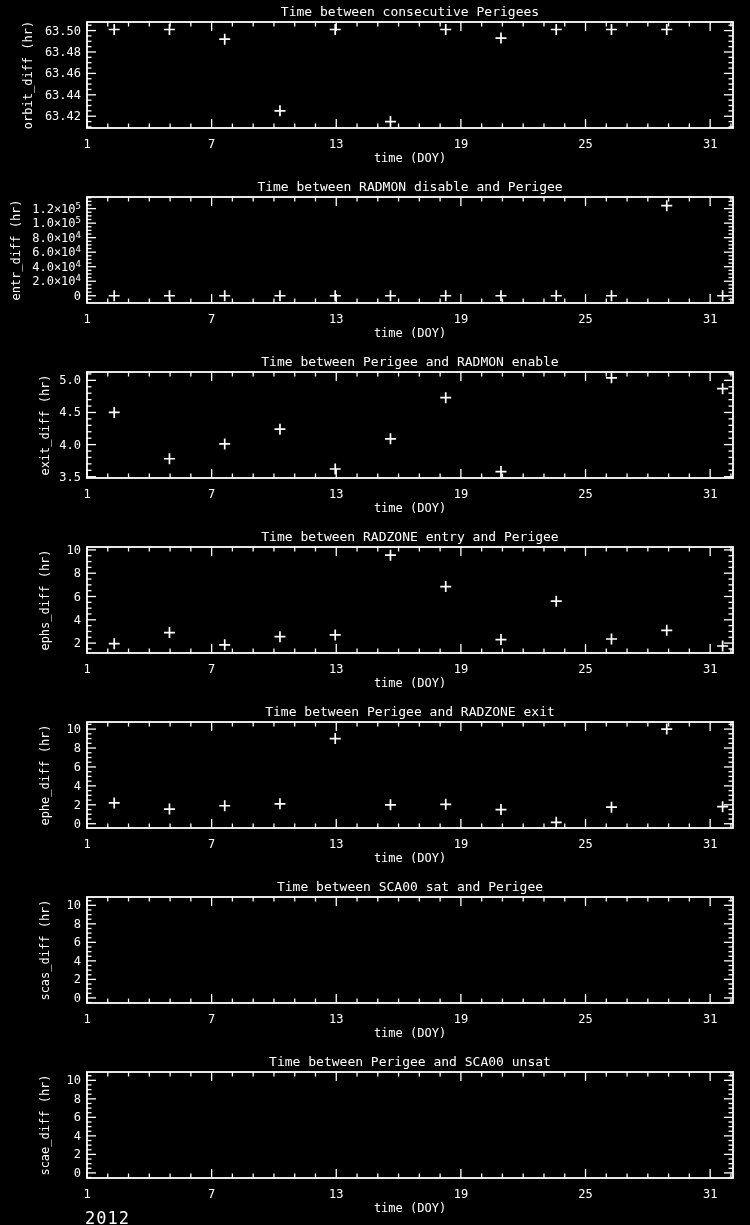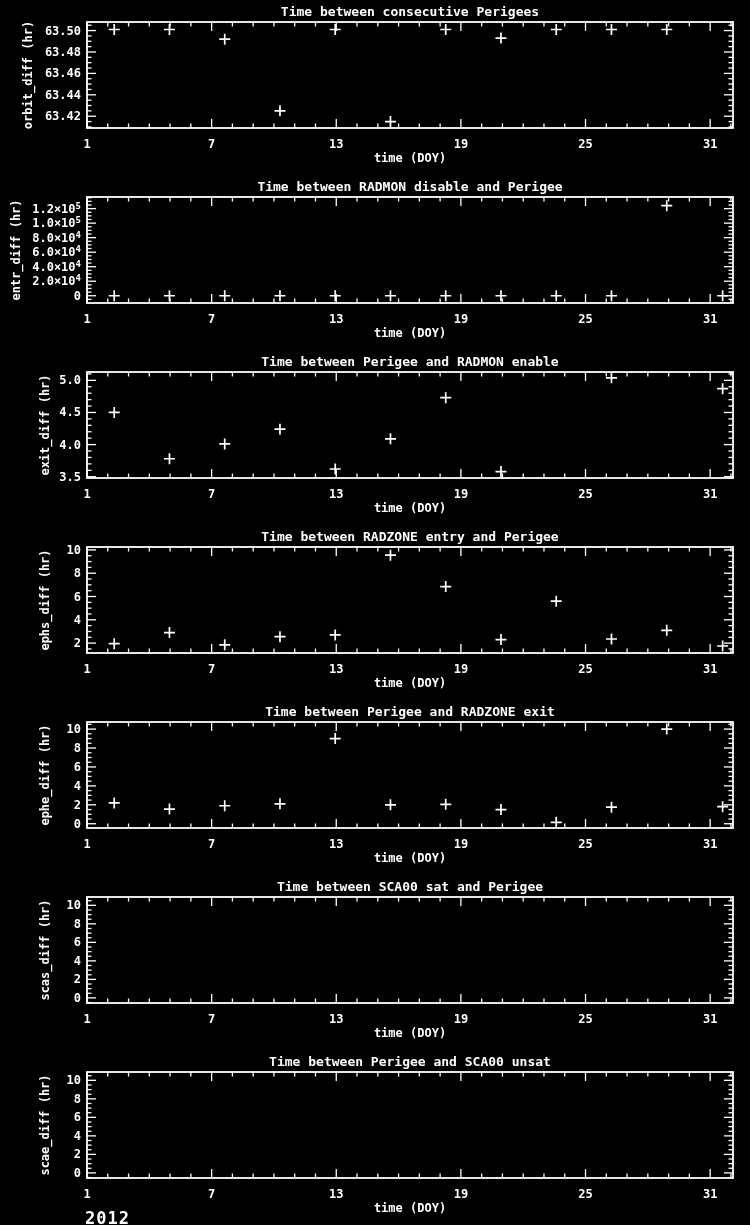--- a/index.html
+++ b/index.html
@@ -1,17 +1,17 @@
 <!DOCTYPE html>
 <html><head>
 <meta charset="utf-8">
 <style>
   html,body{margin:0;padding:0;background:#000;}
   .figure{position:relative;width:750px;height:1225px;background:#000;overflow:hidden;
-          font-family:"DejaVu Sans Mono",monospace;font-weight:bold;}
+          font-family:"DejaVu Sans Mono",monospace;}
   .figure svg{display:block;}
   svg text{font-family:"DejaVu Sans Mono",monospace;fill:#ffffff;}
   .year{position:absolute;left:85px;top:1208px;color:#fff;font-size:17px;
         font-family:"DejaVu Sans Mono",monospace;letter-spacing:1px;}
 </style>
 </head>
 <body>
 
 <div class="figure">
   <div id="panels">

